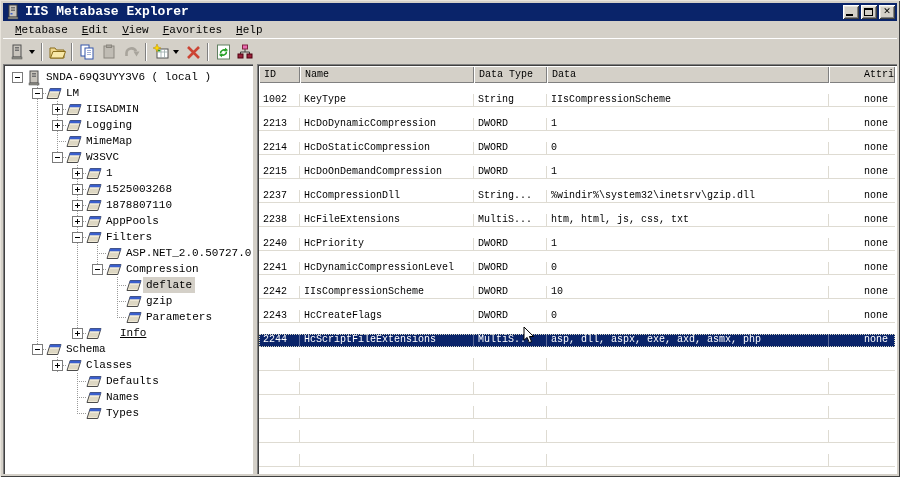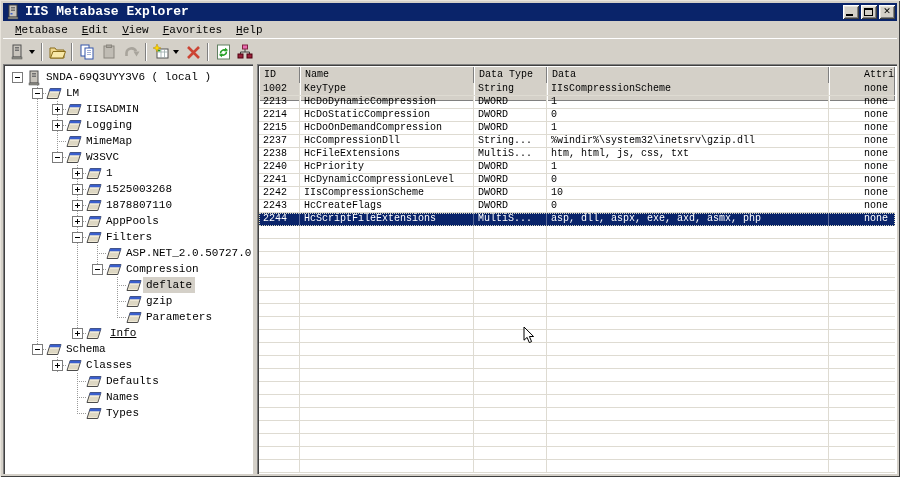--- a/index.html
+++ b/index.html
@@ -47,24 +47,24 @@
   .tguide{position:absolute;width:1px;background-image:repeating-linear-gradient(to bottom,#9a9a9a 0 1px,transparent 1px 2px);}
   .thline{position:absolute;height:1px;top:8px;background-image:repeating-linear-gradient(to right,#9a9a9a 0 1px,transparent 1px 2px);}
   .exp{position:absolute;top:3px;width:11px;height:11px;background:#fff;border:1px solid #7b7b7b;}
   .exp::before{content:"";position:absolute;left:2px;right:2px;top:4px;height:1px;background:#000;}
   .exp.plus::after{content:"";position:absolute;top:2px;bottom:2px;left:4px;width:1px;background:#000;}
   .ticon{position:absolute;top:1px;width:16px;height:14px;}
   .tlabel{position:absolute;top:0;line-height:16px;padding:0 3px;color:#000;}
   .tlabel.sel{background:#d4d0c8;}
   
   .list-header{display:flex;height:17px;flex:none;background:#d4d0c8;font-size:10px;}
-  .hcell{height:35px;line-height:17px;padding-left:5px;background:#d4d0c8;overflow:hidden;white-space:nowrap;
+  .hcell{height:17px;line-height:17px;padding-left:5px;background:#d4d0c8;overflow:hidden;white-space:nowrap;
     box-shadow:inset 1px 1px 0 #fff, inset -1px -1px 0 #808080;}
   .list-rows{flex:1;overflow:hidden;}
-  .list-row{display:flex;height:13px;line-height:12px;white-space:nowrap;color:#000;}
+  .list-row{display:flex;height:13px;line-height:12px;white-space:nowrap;color:#000;margin-top:11px;}
   .lcell{height:13px;padding-left:4px;overflow:hidden;white-space:nowrap;
     border-right:1px solid #dedbd2;border-bottom:1px solid #dedbd2;}
   .c0{width:41px;flex:none;}
   .c1{width:174px;flex:none;}
   .c2{width:73px;flex:none;}
   .c3{width:282px;flex:none;}
   .c4{flex:1;border-right:none;padding-left:35px;}
   .list-row.selected{background:#0a246a;color:#fff;outline:1px dotted #d8d8c0;outline-offset:-1px;align-items:center;}
   .list-row.selected .lcell{border-bottom-color:#0a246a;border-right-color:#5a6a9a;}
   
@@ -373,21 +373,21 @@
         <div class="trow">
           <span class="tguide" style="left: 31px; top: 0px; height: 16px;"></span>
           <span class="tguide" style="left: 71px; top: 0px; height: 8px;"></span>
           <span class="thline" style="left: 71px; width: 9px;"></span>
           <span class="exp plus" style="left: 66px;"></span>
           <span class="ticon" style="left: 80px;"><svg width="16" height="14" viewBox="0 0 16 14">
               <polygon points="1,12.5 4.2,2.5 15,2.5 11.8,12.5" fill="#efe9d6" stroke="#4a4a4a"></polygon>
               <polygon points="4.2,2.5 15,2.5 14.1,5.2 3.3,5.2" fill="#3a5fcd"></polygon>
               <path d="M3.5 8 h9.5 M3 10 h9.5" stroke="#c4bca8" stroke-width="0.8"></path>
             </svg></span>
-          <span class="tlabel" style="left: 101px; text-decoration: underline;">Info</span>
+          <span class="tlabel" style="left: 111px; text-decoration: underline;">Info</span>
         </div>
         <div class="trow">
           <span class="tguide" style="left: 31px; top: 0px; height: 8px;"></span>
           <span class="thline" style="left: 31px; width: 9px;"></span>
           <span class="exp minus" style="left: 26px;"></span>
           <span class="ticon" style="left: 40px;"><svg width="16" height="14" viewBox="0 0 16 14">
               <polygon points="1,12.5 4.2,2.5 15,2.5 11.8,12.5" fill="#efe9d6" stroke="#4a4a4a"></polygon>
               <polygon points="4.2,2.5 15,2.5 14.1,5.2 3.3,5.2" fill="#3a5fcd"></polygon>
               <path d="M3.5 8 h9.5 M3 10 h9.5" stroke="#c4bca8" stroke-width="0.8"></path>
             </svg></span>

